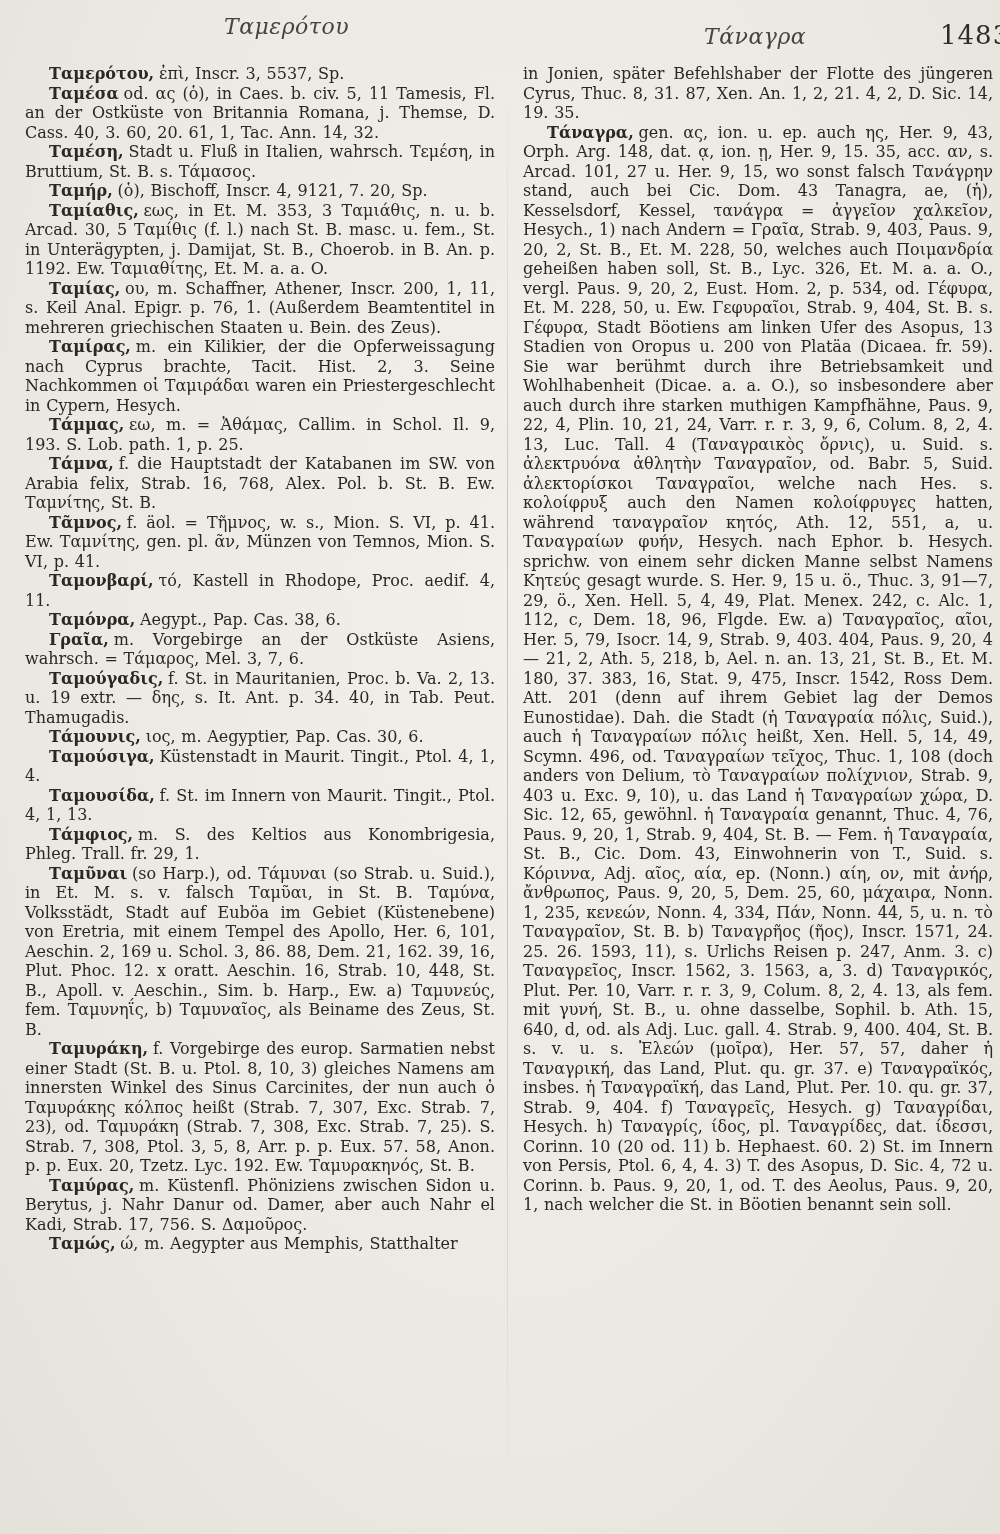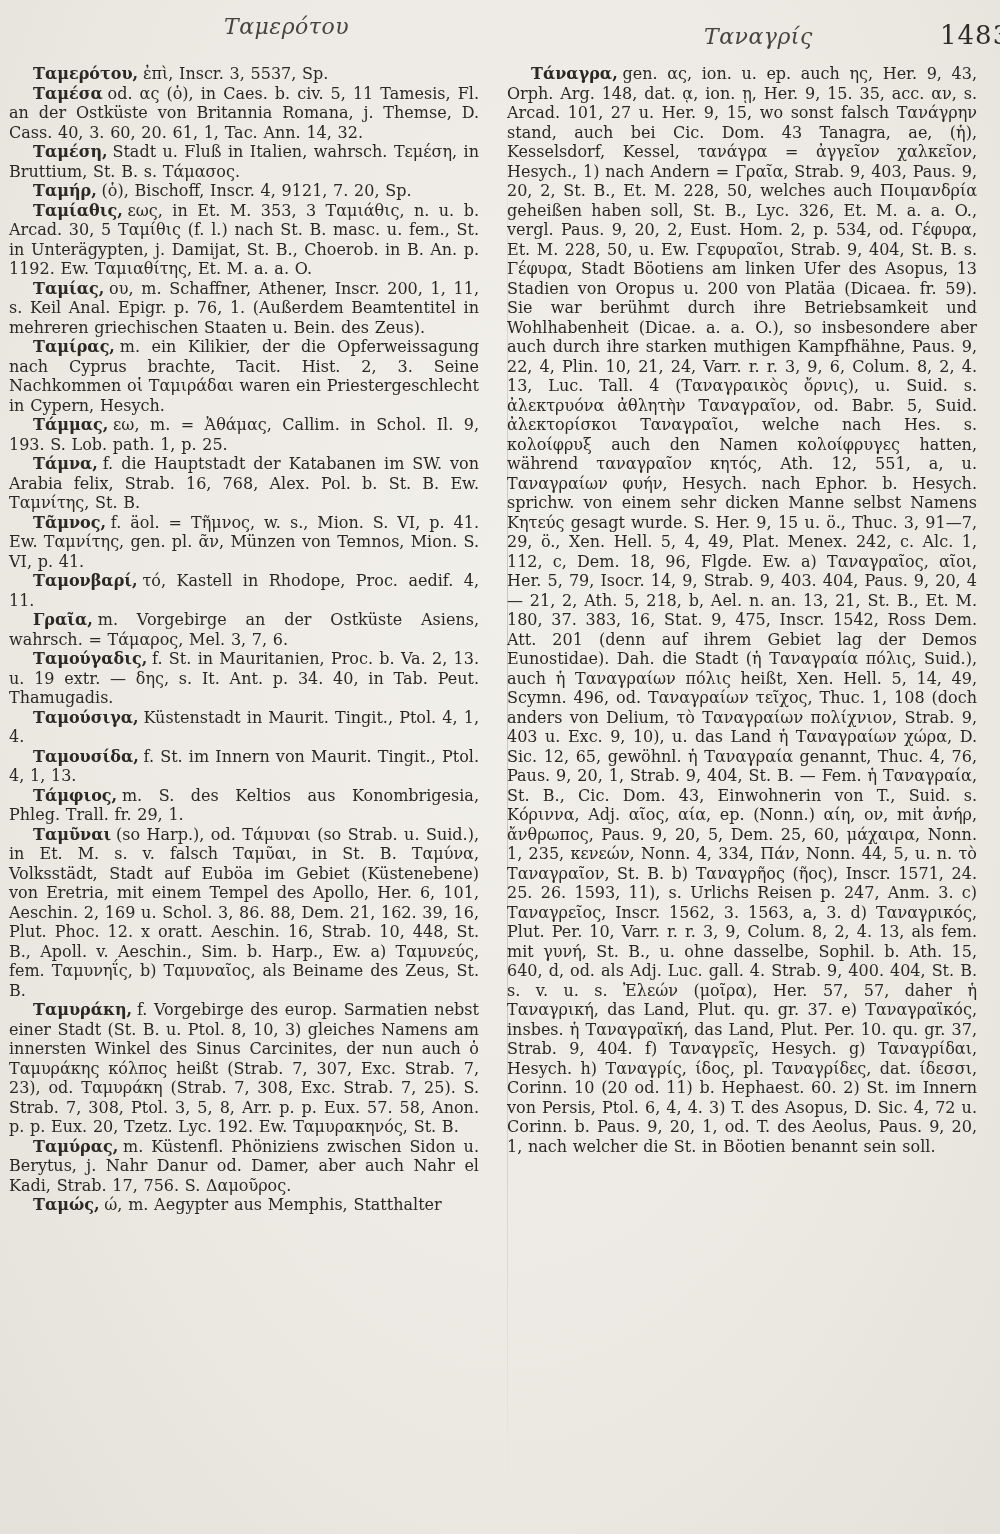--- a/index.html
+++ b/index.html
@@ -21,21 +21,21 @@
     white-space:nowrap;
   }
   .rh-left  { left:224px; top:14px; font-size:22px; }
   .rh-right { left:704px; top:24px; font-size:22px; }
   .pageno   { position:absolute; left:898px; top:20px; font-size:26px; color:#2f2c27; letter-spacing:1px;margin-left:42px; }
   .colrule {
     position:absolute; left:507px; top:84px; bottom:40px; width:1px;
     background:linear-gradient(to bottom, rgba(60,55,45,0) 0%, rgba(60,55,45,.22) 30%, rgba(60,55,45,.22) 62%, rgba(60,55,45,0) 100%);
   }
   .columns {
-    position:absolute; top:64px; left:9px;
+    position:absolute; top:64px; left:25px;
     display:flex; gap:28px;
   }
   .col {
     width:470px;
     font-size:16px;
     line-height:19.5px;
     text-align:justify;
     text-justify:inter-word;
     word-spacing:.04em;
   }
@@ -43,48 +43,51 @@
   .entry.cont { text-indent:0; }
   .hw { font-weight:bold; padding-right:.3em; }
   .bd {}
 </style>
 </head>
 <body>
 
 <div class="page">
 
   <span class="rh rh-left">Ταμερότου</span>
-  <span class="rh rh-right">Ταναγρίς</span>
+  <span class="rh rh-right">Τάναγρα</span>
   <span class="pageno">1483</span>
 
   <div class="colrule"></div>
 
   <div class="columns">
 
     <div class="col col-left">
       <p class="entry"><span class="hw">Ταμερότου,</span><span class="bd">ἐπὶ, Inscr. 3, 5537, Sp.</span></p>
       <p class="entry"><span class="hw">Ταμέσα</span><span class="bd">od. ας (ὁ), in Caes. b. civ. 5, 11 Tamesis, Fl. an der Ostküste von Britannia Romana, j. Themse, D. Cass. 40, 3. 60, 20. 61, 1, Tac. Ann. 14, 32.</span></p>
       <p class="entry"><span class="hw">Ταμέση,</span><span class="bd">Stadt u. Fluß in Italien, wahrsch. Τεμέση, in Bruttium, St. B. s. Τάμασος.</span></p>
       <p class="entry"><span class="hw">Ταμήρ,</span><span class="bd">(ὁ), Bischoff, Inscr. 4, 9121, 7. 20, Sp.</span></p>
       <p class="entry"><span class="hw">Ταμίαθις,</span><span class="bd">εως, in Et. M. 353, 3 Ταμιάθις, n. u. b. Arcad. 30, 5 Ταμίθις (f. l.) nach St. B. masc. u. fem., St. in Unterägypten, j. Damijat, St. B., Choerob. in B. An. p. 1192. Ew. Ταμιαθίτης, Et. M. a. a. O.</span></p>
       <p class="entry"><span class="hw">Ταμίας,</span><span class="bd">ου, m. Schaffner, Athener, Inscr. 200, 1, 11, s. Keil Anal. Epigr. p. 76, 1. (Außerdem Beamtentitel in mehreren griechischen Staaten u. Bein. des Zeus).</span></p>
       <p class="entry"><span class="hw">Ταμίρας,</span><span class="bd">m. ein Kilikier, der die Opferweissagung nach Cyprus brachte, Tacit. Hist. 2, 3. Seine Nachkommen οἱ Ταμιράδαι waren ein Priestergeschlecht in Cypern, Hesych.</span></p>
       <p class="entry"><span class="hw">Τάμμας,</span><span class="bd">εω, m. = Ἀθάμας, Callim. in Schol. Il. 9, 193. S. Lob. path. 1, p. 25.</span></p>
       <p class="entry"><span class="hw">Τάμνα,</span><span class="bd">f. die Hauptstadt der Katabanen im SW. von Arabia felix, Strab. 16, 768, Alex. Pol. b. St. B. Ew. Ταμνίτης, St. B.</span></p>
       <p class="entry"><span class="hw">Τᾶμνος,</span><span class="bd">f. äol. = Τῆμνος, w. s., Mion. S. VI, p. 41. Ew. Ταμνίτης, gen. pl. ᾶν, Münzen von Temnos, Mion. S. VI, p. 41.</span></p>
       <p class="entry"><span class="hw">Ταμονβαρί,</span><span class="bd">τό, Kastell in Rhodope, Proc. aedif. 4, 11.</span></p>
+      <p class="entry"><span class="hw">Ταμόνρα,</span><span class="bd">Aegypt., Pap. Cas. 38, 6.</span></p>
       <p class="entry"><span class="hw">Γραῖα,</span><span class="bd">m. Vorgebirge an der Ostküste Asiens, wahrsch. = Τάμαρος, Mel. 3, 7, 6.</span></p>
       <p class="entry"><span class="hw">Ταμούγαδις,</span><span class="bd">f. St. in Mauritanien, Proc. b. Va. 2, 13. u. 19 extr. — δης, s. It. Ant. p. 34. 40, in Tab. Peut. Thamugadis.</span></p>
+      <p class="entry"><span class="hw">Τάμουνις,</span><span class="bd">ιος, m. Aegyptier, Pap. Cas. 30, 6.</span></p>
       <p class="entry"><span class="hw">Ταμούσιγα,</span><span class="bd">Küstenstadt in Maurit. Tingit., Ptol. 4, 1, 4.</span></p>
       <p class="entry"><span class="hw">Ταμουσίδα,</span><span class="bd">f. St. im Innern von Maurit. Tingit., Ptol. 4, 1, 13.</span></p>
       <p class="entry"><span class="hw">Τάμφιος,</span><span class="bd">m. S. des Keltios aus Konombrigesia, Phleg. Trall. fr. 29, 1.</span></p>
       <p class="entry"><span class="hw">Ταμῦναι</span><span class="bd">(so Harp.), od. Τάμυναι (so Strab. u. Suid.), in Et. M. s. v. falsch Ταμῦαι, in St. B. Ταμύνα, Volksstädt, Stadt auf Euböa im Gebiet (Küstenebene) von Eretria, mit einem Tempel des Apollo, Her. 6, 101, Aeschin. 2, 169 u. Schol. 3, 86. 88, Dem. 21, 162. 39, 16, Plut. Phoc. 12. x oratt. Aeschin. 16, Strab. 10, 448, St. B., Apoll. v. Aeschin., Sim. b. Harp., Ew. a) Ταμυνεύς, fem. Ταμυνηΐς, b) Ταμυναῖος, als Beiname des Zeus, St. B.</span></p>
       <p class="entry"><span class="hw">Ταμυράκη,</span><span class="bd">f. Vorgebirge des europ. Sarmatien nebst einer Stadt (St. B. u. Ptol. 8, 10, 3) gleiches Namens am innersten Winkel des Sinus Carcinites, der nun auch ὁ Ταμυράκης κόλπος heißt (Strab. 7, 307, Exc. Strab. 7, 23), od. Ταμυράκη (Strab. 7, 308, Exc. Strab. 7, 25). S. Strab. 7, 308, Ptol. 3, 5, 8, Arr. p. p. Eux. 57. 58, Anon. p. p. Eux. 20, Tzetz. Lyc. 192. Ew. Ταμυρακηνός, St. B.</span></p>
       <p class="entry"><span class="hw">Ταμύρας,</span><span class="bd">m. Küstenfl. Phöniziens zwischen Sidon u. Berytus, j. Nahr Danur od. Damer, aber auch Nahr el Kadi, Strab. 17, 756. S. Δαμοῦρος.</span></p>
       <p class="entry"><span class="hw">Ταμώς,</span><span class="bd">ώ, m. Aegypter aus Memphis, Statthalter</span></p>
     </div>
 
     <div class="col col-right">
+      <p class="entry cont">in Jonien, später Befehlshaber der Flotte des jüngeren Cyrus, Thuc. 8, 31. 87, Xen. An. 1, 2, 21. 4, 2, D. Sic. 14, 19. 35.</p>
       <p class="entry"><span class="hw">Τάναγρα,</span><span class="bd">gen. ας, ion. u. ep. auch ης, Her. 9, 43, Orph. Arg. 148, dat. ᾳ, ion. ῃ, Her. 9, 15. 35, acc. αν, s. Arcad. 101, 27 u. Her. 9, 15, wo sonst falsch Τανάγρην stand, auch bei Cic. Dom. 43 Tanagra, ae, (ἡ), Kesselsdorf, Kessel, τανάγρα = ἀγγεῖον χαλκεῖον, Hesych., 1) nach Andern = Γραῖα, Strab. 9, 403, Paus. 9, 20, 2, St. B., Et. M. 228, 50, welches auch Ποιμανδρία geheißen haben soll, St. B., Lyc. 326, Et. M. a. a. O., vergl. Paus. 9, 20, 2, Eust. Hom. 2, p. 534, od. Γέφυρα, Et. M. 228, 50, u. Ew. Γεφυραῖοι, Strab. 9, 404, St. B. s. Γέφυρα, Stadt Böotiens am linken Ufer des Asopus, 13 Stadien von Oropus u. 200 von Platäa (Dicaea. fr. 59). Sie war berühmt durch ihre Betriebsamkeit und Wohlhabenheit (Dicae. a. a. O.), so insbesondere aber auch durch ihre starken muthigen Kampfhähne, Paus. 9, 22, 4, Plin. 10, 21, 24, Varr. r. r. 3, 9, 6, Colum. 8, 2, 4. 13, Luc. Tall. 4 (Ταναγραικὸς ὄρνις), u. Suid. s. ἀλεκτρυόνα ἀθλητὴν Ταναγραῖον, od. Babr. 5, Suid. ἀλεκτορίσκοι Ταναγραῖοι, welche nach Hes. s. κολοίφρυξ auch den Namen κολοίφρυγες hatten, während ταναγραῖον κητός, Ath. 12, 551, a, u. Ταναγραίων φυήν, Hesych. nach Ephor. b. Hesych. sprichw. von einem sehr dicken Manne selbst Namens Κητεύς gesagt wurde. S. Her. 9, 15 u. ö., Thuc. 3, 91—7, 29, ö., Xen. Hell. 5, 4, 49, Plat. Menex. 242, c. Alc. 1, 112, c, Dem. 18, 96, Flgde. Ew. a) Ταναγραῖος, αῖοι, Her. 5, 79, Isocr. 14, 9, Strab. 9, 403. 404, Paus. 9, 20, 4 — 21, 2, Ath. 5, 218, b, Ael. n. an. 13, 21, St. B., Et. M. 180, 37. 383, 16, Stat. 9, 475, Inscr. 1542, Ross Dem. Att. 201 (denn auf ihrem Gebiet lag der Demos Eunostidae). Dah. die Stadt (ἡ Ταναγραία πόλις, Suid.), auch ἡ Ταναγραίων πόλις heißt, Xen. Hell. 5, 14, 49, Scymn. 496, od. Ταναγραίων τεῖχος, Thuc. 1, 108 (doch anders von Delium, τὸ Ταναγραίων πολίχνιον, Strab. 9, 403 u. Exc. 9, 10), u. das Land ἡ Ταναγραίων χώρα, D. Sic. 12, 65, gewöhnl. ἡ Ταναγραία genannt, Thuc. 4, 76, Paus. 9, 20, 1, Strab. 9, 404, St. B. — Fem. ἡ Ταναγραία, St. B., Cic. Dom. 43, Einwohnerin von T., Suid. s. Κόριννα, Adj. αῖος, αία, ep. (Nonn.) αίη, ον, mit ἀνήρ, ἄνθρωπος, Paus. 9, 20, 5, Dem. 25, 60, μάχαιρα, Nonn. 1, 235, κενεών, Nonn. 4, 334, Πάν, Nonn. 44, 5, u. n. τὸ Ταναγραῖον, St. B. b) Ταναγρῆος (ῆος), Inscr. 1571, 24. 25. 26. 1593, 11), s. Urlichs Reisen p. 247, Anm. 3. c) Ταναγρεῖος, Inscr. 1562, 3. 1563, a, 3. d) Ταναγρικός, Plut. Per. 10, Varr. r. r. 3, 9, Colum. 8, 2, 4. 13, als fem. mit γυνή, St. B., u. ohne dasselbe, Sophil. b. Ath. 15, 640, d, od. als Adj. Luc. gall. 4. Strab. 9, 400. 404, St. B. s. v. u. s. Ἐλεών (μοῖρα), Her. 57, 57, daher ἡ Ταναγρική, das Land, Plut. qu. gr. 37. e) Ταναγραϊκός, insbes. ἡ Ταναγραϊκή, das Land, Plut. Per. 10. qu. gr. 37, Strab. 9, 404. f) Ταναγρεῖς, Hesych. g) Ταναγρίδαι, Hesych. h) Ταναγρίς, ίδος, pl. Ταναγρίδες, dat. ίδεσσι, Corinn. 10 (20 od. 11) b. Hephaest. 60. 2) St. im Innern von Persis, Ptol. 6, 4, 4. 3) T. des Asopus, D. Sic. 4, 72 u. Corinn. b. Paus. 9, 20, 1, od. T. des Aeolus, Paus. 9, 20, 1, nach welcher die St. in Böotien benannt sein soll.</span></p>
     </div>
 
   </div>
 </div>
 
 </body></html>

